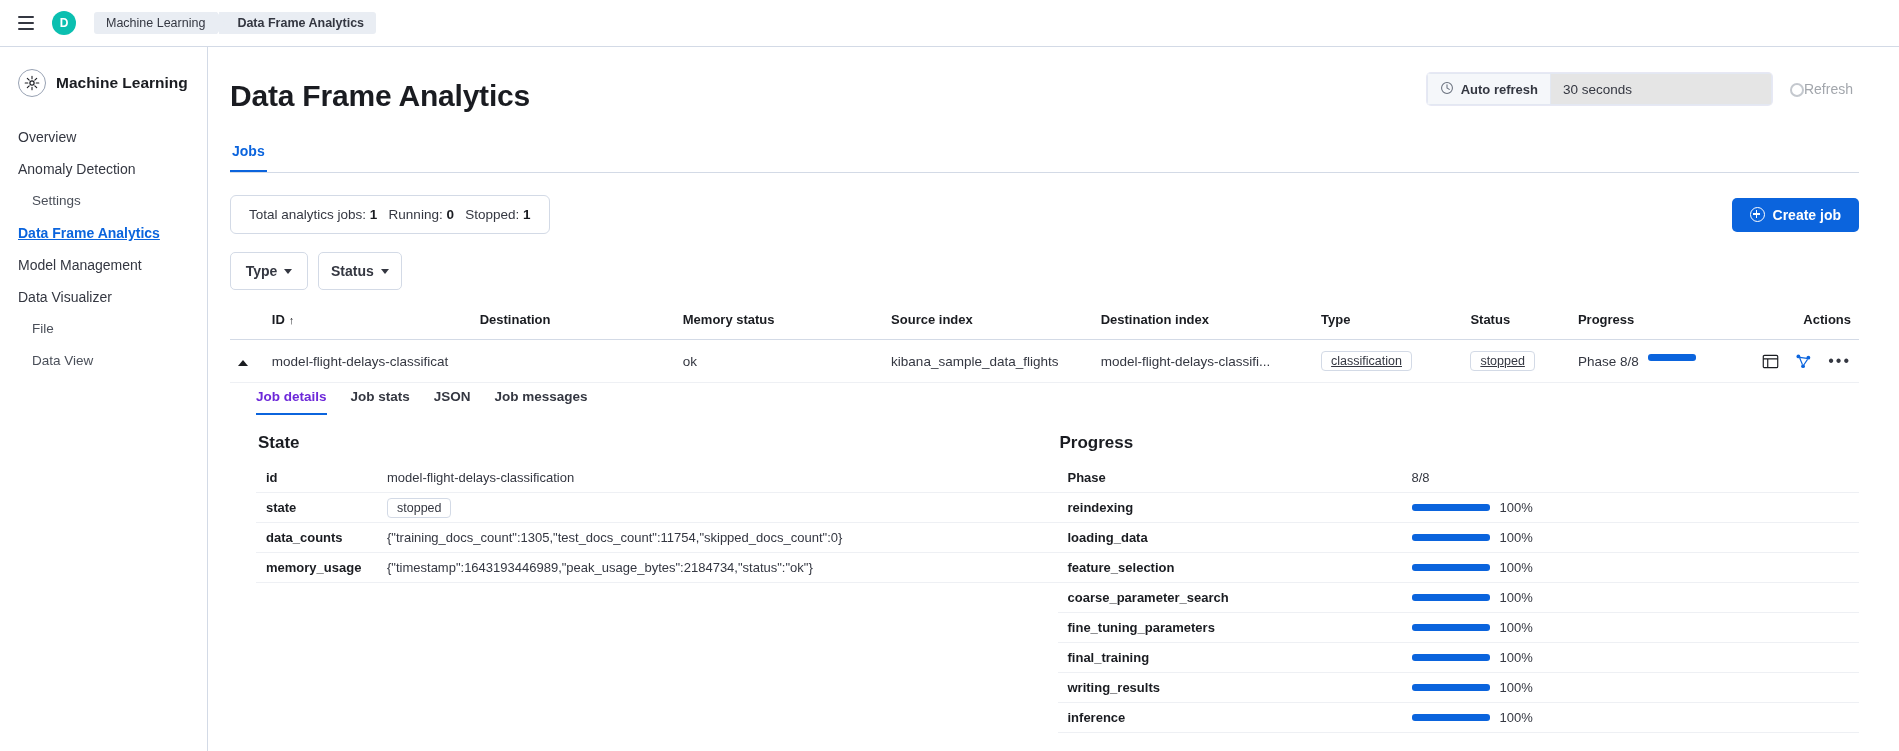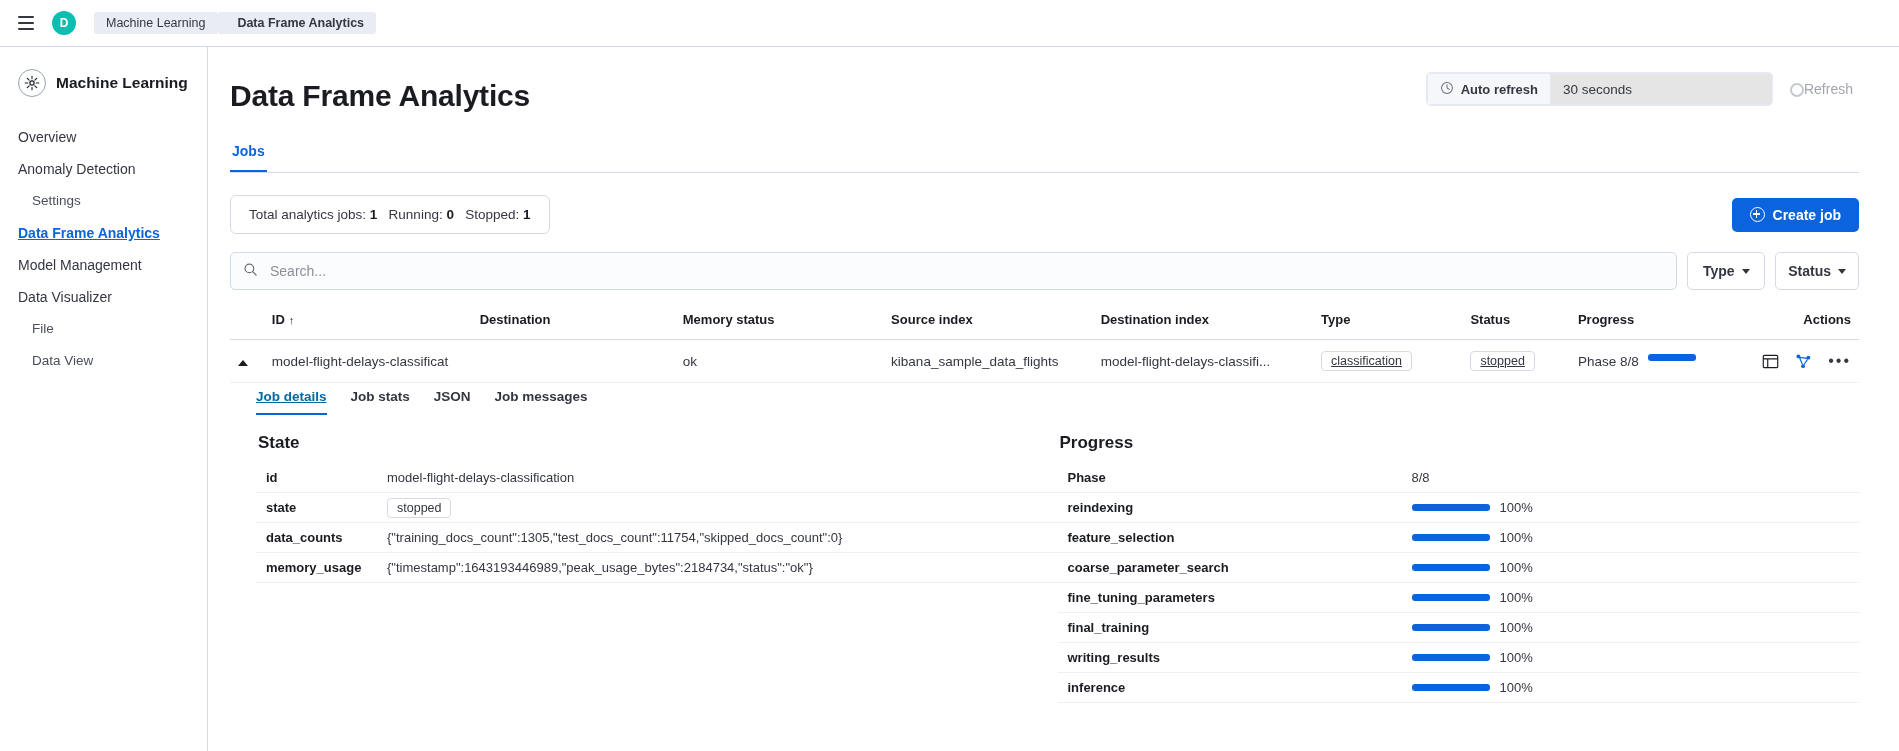--- a/index.html
+++ b/index.html
@@ -219,21 +219,21 @@
   .act-ic { cursor: pointer; display:flex; align-items:center;}
   .dots { letter-spacing: 2px; color: #343741; font-size: 16px; line-height: 10px;}
 
   
   .detail { padding: 6px 0 0 26px; }
   .sub-tabs { display: flex; gap: 24px; border-bottom: 0; }
   .sub-tab {
     font-size: 13.5px; font-weight: 700; color: #343741;
     padding-bottom: 9px; cursor: pointer;
   }
-  .sub-tab.active { color: #0369a1; border-bottom: 2px solid #0b64dd; text-decoration: underline; }
+  .sub-tab.active { color: #6d28d9; border-bottom: 2px solid #0b64dd; }
   .detail-cols { display: flex; margin-top: 18px; }
   .col { flex: 1; }
   .col h3 { font-size: 17px; font-weight: bold; color: #1a1c21; margin: 0 0 10px 2px; }
   .kv { width: 100%; border-collapse: collapse; }
   .kv tr { border-bottom: 1px solid #eef0f4; }
   .kv td { padding: 7px 6px; font-size: 13px; vertical-align: middle;}
   .kv td.k { width: 125px; font-weight: 700; color: #1a1c21; padding-left: 10px;}
   .kv.prog td.k { width: 348px; }
   .mono { color: #343741; }
   .state-badge { border: 1px solid #d3dae6; border-radius: 4px; padding: 2px 9px; font-size: 12.5px; }
@@ -319,29 +319,20 @@
           <span>Stopped:</span>
           <b>1</b>
         </div>
         <button class="create-btn">
           <span class="plus-ic"></span>
           <span>Create job</span>
         </button>
       </div>
 
       <div class="filter-row">
-        <div class="search-box">
-          <span>
-            <svg width="15" height="15" viewBox="0 0 16 16">
-              <circle cx="6.8" cy="6.8" r="4.6" fill="none" stroke="#69707d" stroke-width="1.3"></circle>
-              <path d="M10.3 10.3L14 14" stroke="#69707d" stroke-width="1.4" stroke-linecap="round"></path>
-            </svg>
-          </span>
-          <input placeholder="Search..." style="">
-        </div>
         <div class="filter-btn">
           <span>Type</span>
           <span class="caret"></span>
         </div>
         <div class="filter-btn">
           <span>Status</span>
           <span class="caret"></span>
         </div>
       </div>
 
@@ -448,20 +439,29 @@
               <tr>
                 <td class="k">reindexing</td>
                 <td>
                       <div class="prog-row">
                         <span class="prog-track"></span>
                         <span class="prog-pct">100%</span>
                       </div>
                     </td>
               </tr>
               <tr>
+                <td class="k">loading_data</td>
+                <td>
+                      <div class="prog-row">
+                        <span class="prog-track"></span>
+                        <span class="prog-pct">100%</span>
+                      </div>
+                    </td>
+              </tr>
+              <tr>
                 <td class="k">feature_selection</td>
                 <td>
                       <div class="prog-row">
                         <span class="prog-track"></span>
                         <span class="prog-pct">100%</span>
                       </div>
                     </td>
               </tr>
               <tr>
                 <td class="k">coarse_parameter_search</td>

